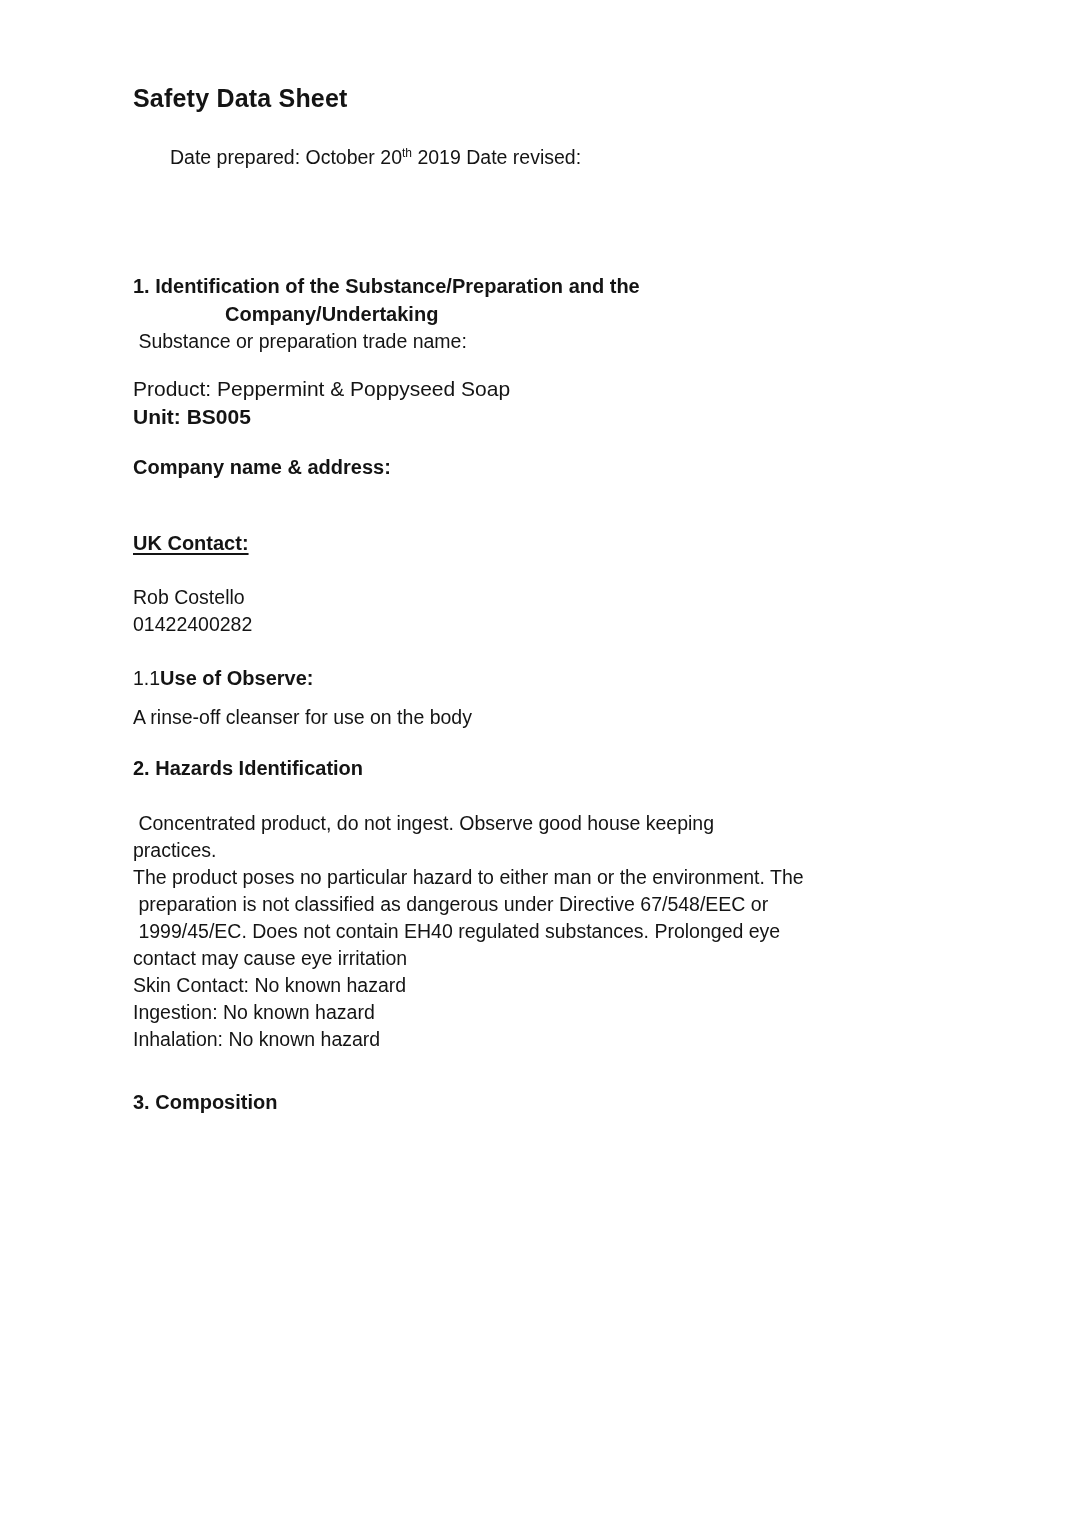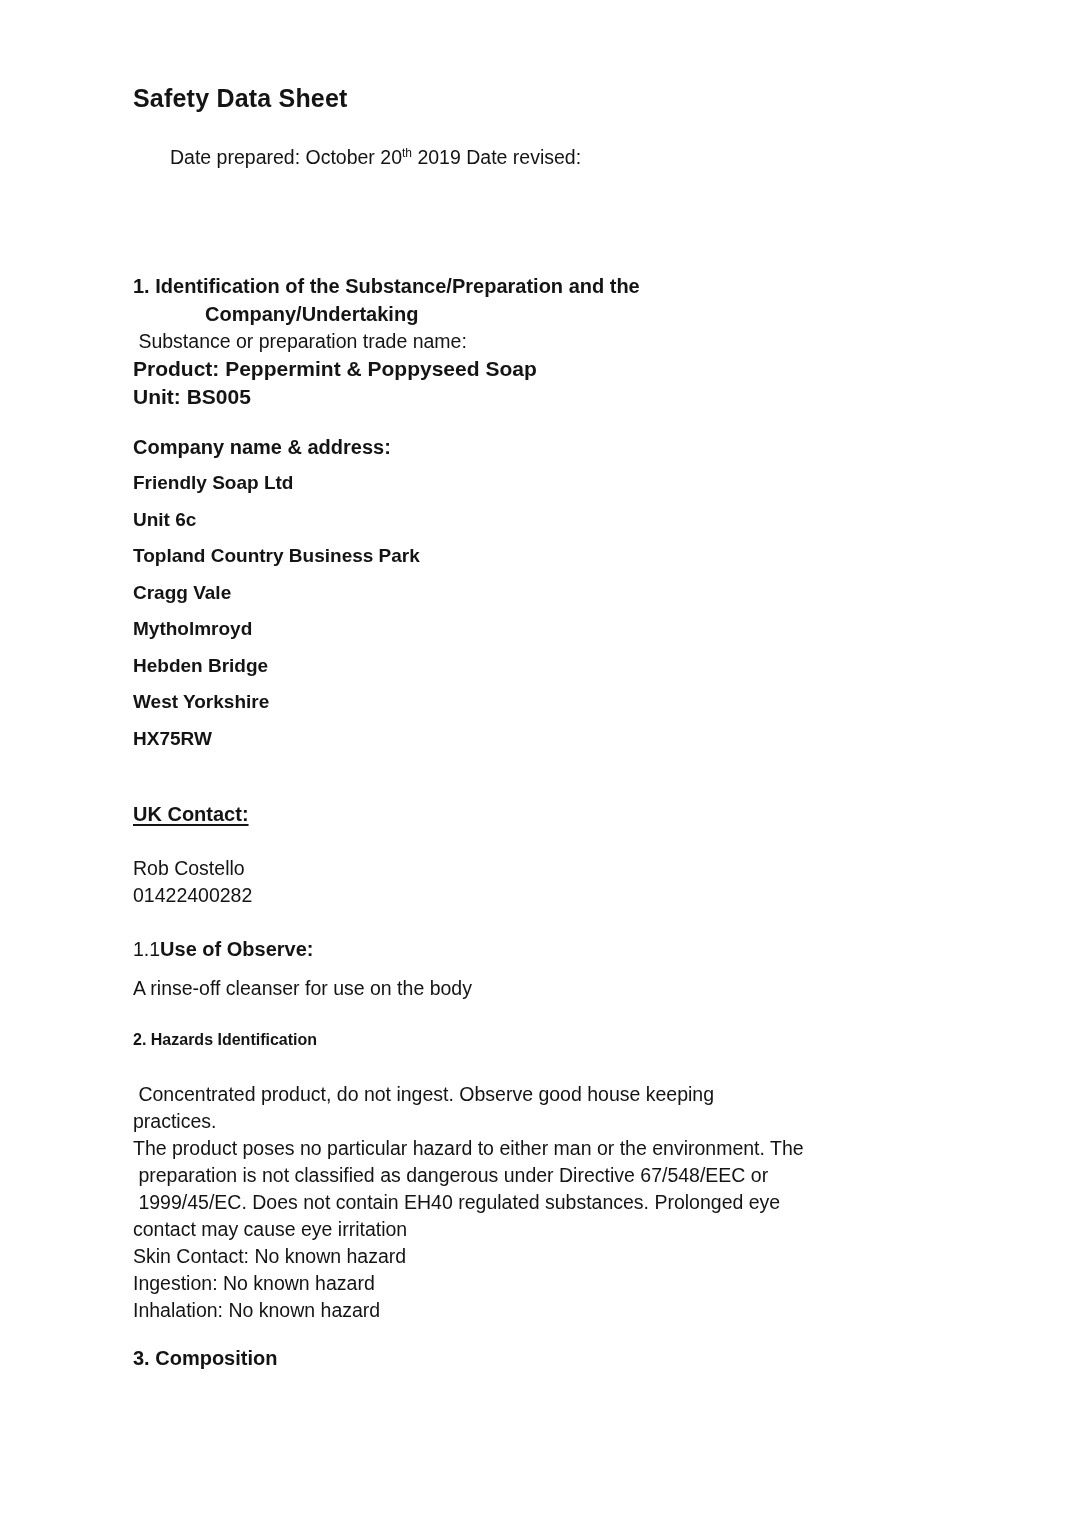--- a/index.html
+++ b/index.html
@@ -44,30 +44,31 @@
     font-size: 12px;
     vertical-align: 7px;
     line-height: 0;
   }
   .h-section {
     font-size: 20px;
     line-height: 28px;
     font-weight: 700;
   }
   .h1-line1 { margin-top: 104px; }
-  .h1-line2 { margin-left: 72px; text-align: right; }
+  .h1-line2 { margin-left: 92px; text-align: right; }
   .trade-name {
     font-size: 19.5px;
     line-height: 27px;
     white-space: pre-wrap;
   }
   .product-line {
+    margin-top: 20px;
     font-size: 21px;
     line-height: 28px;
-    font-weight: 700;
+    font-weight: 400;
     text-align: center;
   }
   .code-line {
     font-size: 21px;
     line-height: 28px;
     font-weight: 700;
   }
   .company-heading {
     margin-top: 25px;
     font-size: 20px;
@@ -106,26 +107,26 @@
   }
   .sub11-title {
     font-size: 20px;
     font-weight: 700;
   }
   .body-text {
     font-size: 19.5px;
     line-height: 27px;
   }
   .use-text { margin-top: 12px; }
-  .s2-heading { margin-top: 26px; font-size: 16px; line-height: 23px; }
+  .s2-heading { margin-top: 26px; font-size: 20px; line-height: 23px; }
   .para {
     margin-top: 30px;
     white-space: pre-wrap;
   }
-  .s3-heading { margin-top: 23px; font-size: 20px; line-height: 23px; }
+  .s3-heading { margin-top: 38px; font-size: 20px; line-height: 23px; }
 </style>
 </head>
 <body>
 
 <div class="page">
   <div class="content">
 
     <h1 class="title">Safety Data Sheet</h1>
 
     <p class="date-line"><span>Date prepared: October 20</span><span class="sup">th</span><span> 2019 Date revised:</span></p>
@@ -133,30 +134,20 @@
     <div class="h-section h1-line1">1. Identification of the Substance/Preparation and the</div>
     <div class="h-section h1-line2">Company/Undertaking</div>
 
     <div class="trade-name"> Substance or preparation trade name:</div>
 
     <div class="product-line">Product: Peppermint &amp; Poppyseed Soap</div>
     <div class="code-line">Unit: BS005</div>
 
     <div class="company-heading">Company name &amp; address:</div>
 
-    <div class="address">
-      <div class="address-line">Friendly Soap Ltd</div>
-      <div class="address-line">Unit 6c</div>
-      <div class="address-line">Topland Country Business Park</div>
-      <div class="address-line">Cragg Vale</div>
-      <div class="address-line">Mytholmroyd</div>
-      <div class="address-line">Hebden Bridge</div>
-      <div class="address-line">West Yorkshire</div>
-      <div class="address-line">HX75RW</div>
-    </div>
 
     <div class="uk-contact">UK Contact:</div>
 
     <div class="contact-block">
       <div>Rob Costello</div>
       <div>01422400282</div>
     </div>
 
     <div class="sub11"><span>1.1</span><span class="sub11-title">Use of Observe:</span></div>
 

